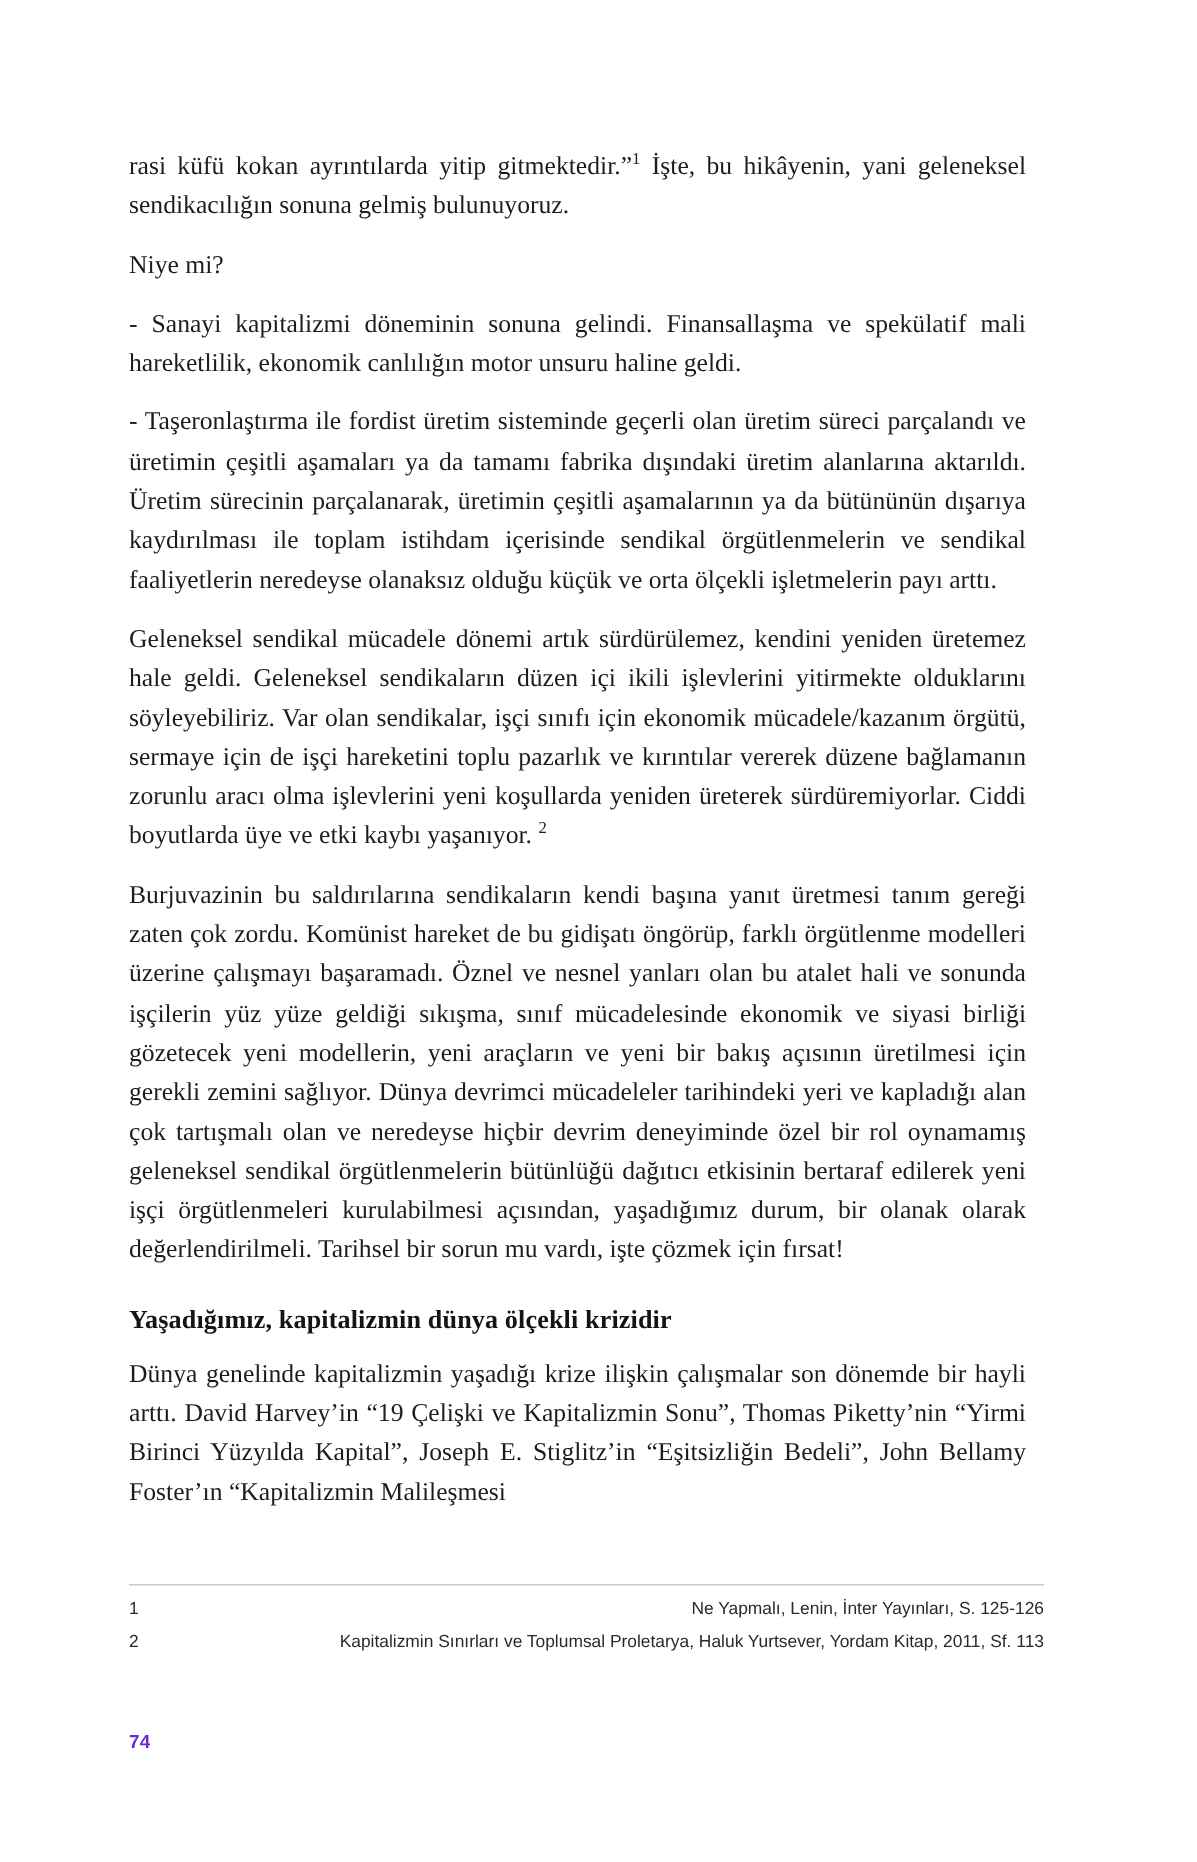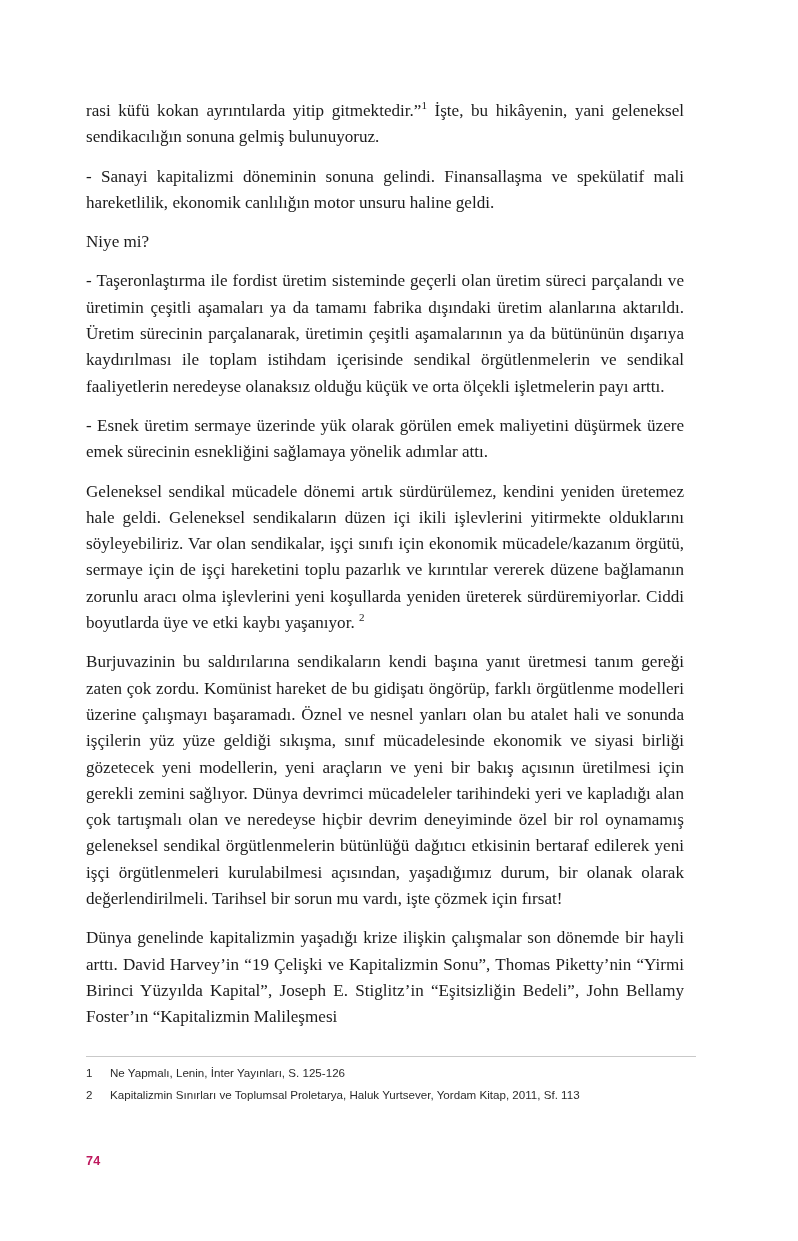--- a/index.html
+++ b/index.html
@@ -70,53 +70,54 @@
     margin: 0 0 4px 0;
     display: flex;
     align-items: flex-start;
   }
   .fn-num {
     width: 24px;
     flex: 0 0 24px;
   }
   .fn-text {
     flex: 1 1 auto;
+    text-align: right;
   }
   .page-number {
     position: absolute;
     left: 86px;
     top: 1154px;
     font-family: "Liberation Sans", "DejaVu Sans", sans-serif;
     font-size: 12.6px;
     font-weight: bold;
-    color: #be185d;
+    color: #6d28d9;
     letter-spacing: 0.2px;
   }
 </style>
 </head>
 <body>
 
 <div class="page">
 
   <div class="content">
 
     <p class="body-par"><span>rasi küfü kokan ayrıntılarda yitip gitmektedir.”</span><sup class="fn-ref">1</sup><span> İşte, bu hikâyenin, yani geleneksel sendikacılığın sonuna gelmiş bulunuyoruz.</span></p>
 
+    <p class="body-par last-loose">Niye mi?</p>
+
     <p class="body-par">- Sanayi kapitalizmi döneminin sonuna gelindi. Finansallaşma ve spekülatif mali hareketlilik, ekonomik canlılığın motor unsuru haline geldi.</p>
-
-    <p class="body-par last-loose">Niye mi?</p>
 
     <p class="body-par">- Taşeronlaştırma ile fordist üretim sisteminde geçerli olan üretim süreci parçalandı ve üretimin çeşitli aşamaları ya da tamamı fabrika dışındaki üretim alanlarına aktarıldı. Üretim sürecinin parçalanarak, üretimin çeşitli aşamalarının ya da bütününün dışarıya kaydırılması ile toplam istihdam içerisinde sendikal örgütlenmelerin ve sendikal faaliyetlerin neredeyse olanaksız olduğu küçük ve orta ölçekli işletmelerin payı arttı.</p>
 
-    <p class="body-par">- Esnek üretim sermaye üzerinde yük olarak görülen emek maliyetini düşürmek üzere emek sürecinin esnekliğini sağlamaya yönelik adımlar attı.</p>
 
     <p class="body-par"><span>Geleneksel sendikal mücadele dönemi artık sürdürülemez, kendini yeniden üretemez hale geldi. Geleneksel sendikaların düzen içi ikili işlevlerini yitirmekte olduklarını söyleyebiliriz. Var olan sendikalar, işçi sınıfı için ekonomik mücadele/kazanım örgütü, sermaye için de işçi hareketini toplu pazarlık ve kırıntılar vererek düzene bağlamanın zorunlu aracı olma işlevlerini yeni koşullarda yeniden üreterek sürdüremiyorlar. Ciddi boyutlarda üye ve etki kaybı yaşanıyor. </span><sup class="fn-ref">2</sup></p>
 
     <p class="body-par">Burjuvazinin bu saldırılarına sendikaların kendi başına yanıt üretmesi tanım gereği zaten çok zordu. Komünist hareket de bu gidişatı öngörüp, farklı örgütlenme modelleri üzerine çalışmayı başaramadı. Öznel ve nesnel yanları olan bu atalet hali ve sonunda işçilerin yüz yüze geldiği sıkışma, sınıf mücadelesinde ekonomik ve siyasi birliği gözetecek yeni modellerin, yeni araçların ve yeni bir bakış açısının üretilmesi için gerekli zemini sağlıyor. Dünya devrimci mücadeleler tarihindeki yeri ve kapladığı alan çok tartışmalı olan ve neredeyse hiçbir devrim deneyiminde özel bir rol oynamamış geleneksel sendikal örgütlenmelerin bütünlüğü dağıtıcı etkisinin bertaraf edilerek yeni işçi örgütlenmeleri kurulabilmesi açısından, yaşadığımız durum, bir olanak olarak değerlendirilmeli. Tarihsel bir sorun mu vardı, işte çözmek için fırsat!</p>
 
+    <h2 class="section-heading">Yaşadığımız, kapitalizmin dünya ölçekli krizidir</h2>
 
     <p class="body-par">Dünya genelinde kapitalizmin yaşadığı krize ilişkin çalışmalar son dönemde bir hayli arttı. David Harvey’in “19 Çelişki ve Kapitalizmin Sonu”, Thomas Piketty’nin “Yirmi Birinci Yüzyılda Kapital”, Joseph E. Stiglitz’in “Eşitsizliğin Bedeli”, John Bellamy Foster’ın “Kapitalizmin Malileşmesi</p>
 
   </div>
 
   <div class="footnotes">
     <div class="fn-rule"></div>
 
     <div class="fn-item">
       <span class="fn-num">1</span>

